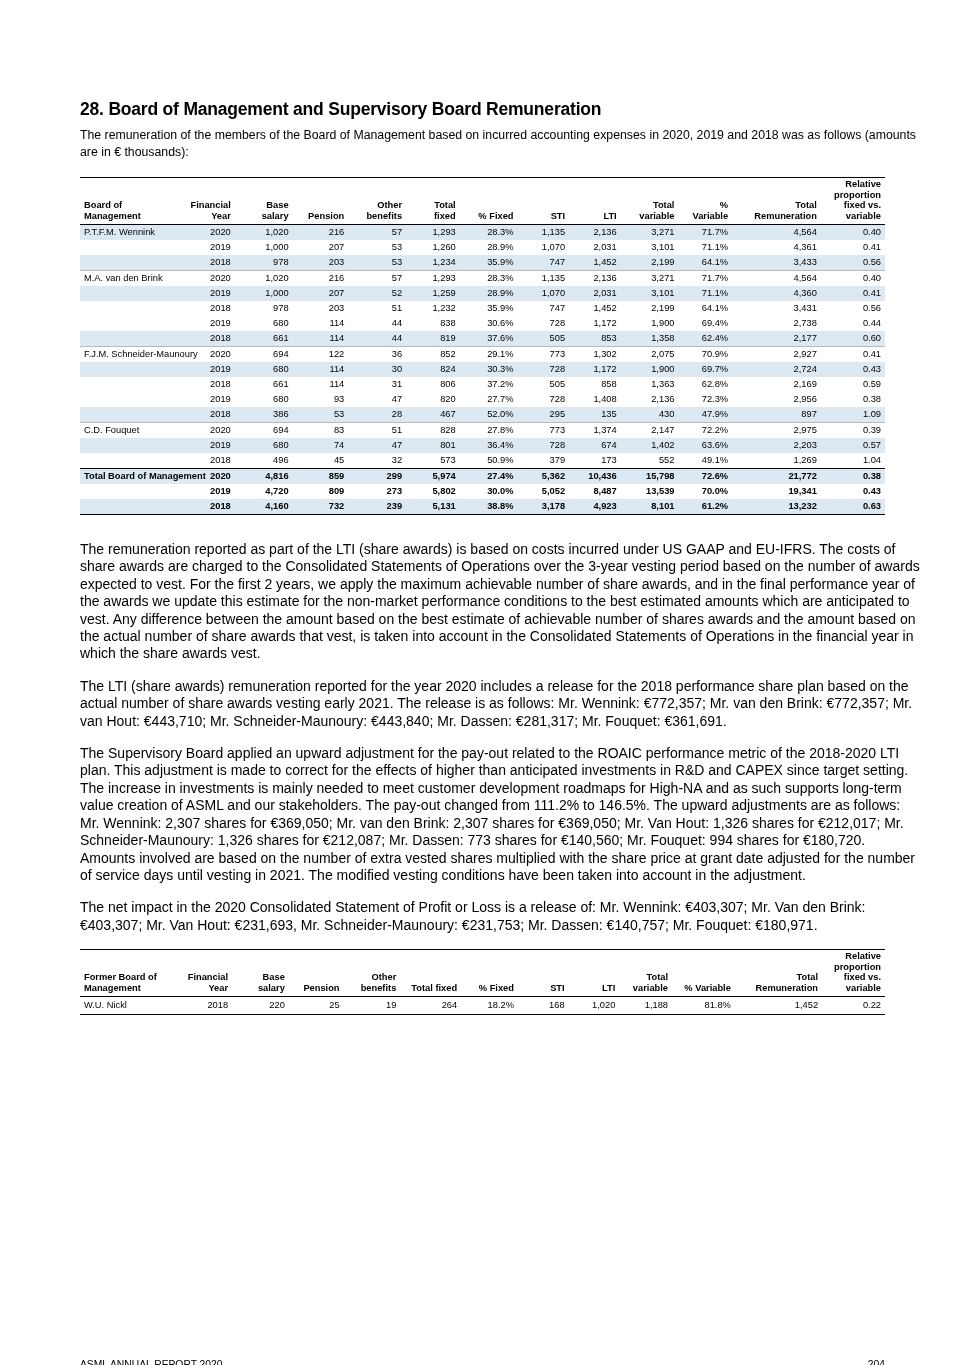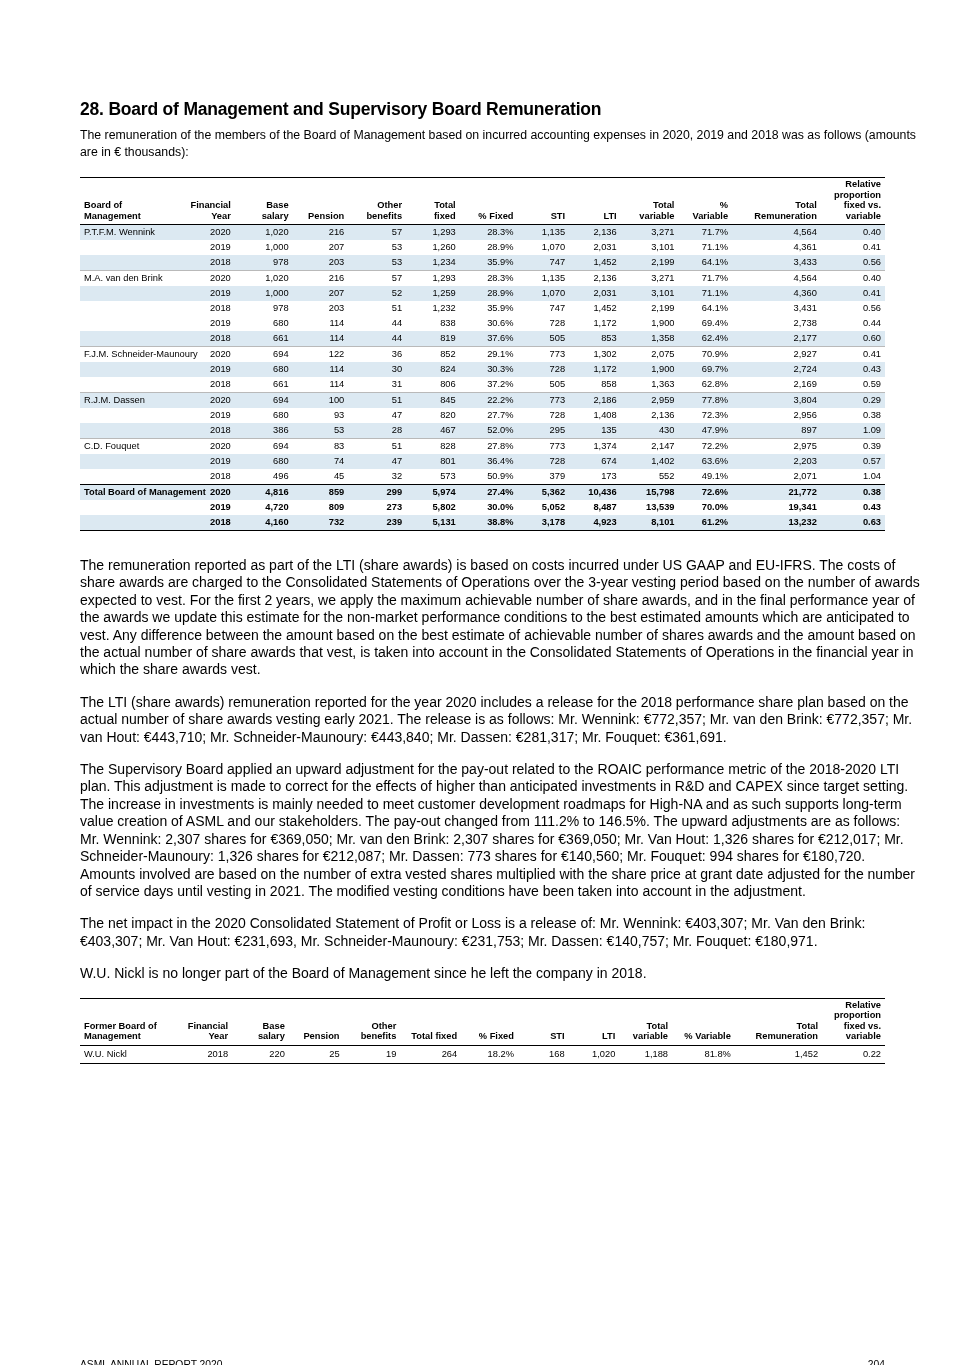--- a/index.html
+++ b/index.html
@@ -301,35 +301,20 @@
           <td class="r">31</td>
           <td class="r">806</td>
           <td class="r">37.2%</td>
           <td class="r">505</td>
           <td class="r">858</td>
           <td class="r">1,363</td>
           <td class="r">62.8%</td>
           <td class="r">2,169</td>
           <td class="r">0.59</td>
         </tr>
-        <tr class="shade grouptop">
-          <td class="l name-cell">R.J.M. Dassen</td>
-          <td class="r">2020</td>
-          <td class="r">694</td>
-          <td class="r">100</td>
-          <td class="r">51</td>
-          <td class="r">845</td>
-          <td class="r">22.2%</td>
-          <td class="r">773</td>
-          <td class="r">2,186</td>
-          <td class="r">2,959</td>
-          <td class="r">77.8%</td>
-          <td class="r">3,804</td>
-          <td class="r">0.29</td>
-        </tr>
         <tr class="">
           <td class="l name-cell"></td>
           <td class="r">2019</td>
           <td class="r">680</td>
           <td class="r">93</td>
           <td class="r">47</td>
           <td class="r">820</td>
           <td class="r">27.7%</td>
           <td class="r">728</td>
           <td class="r">1,408</td>
@@ -388,21 +373,21 @@
           <td class="r">2018</td>
           <td class="r">496</td>
           <td class="r">45</td>
           <td class="r">32</td>
           <td class="r">573</td>
           <td class="r">50.9%</td>
           <td class="r">379</td>
           <td class="r">173</td>
           <td class="r">552</td>
           <td class="r">49.1%</td>
-          <td class="r">2,071</td>
+          <td class="r">1,269</td>
           <td class="r">1.04</td>
         </tr>
         <tr class="shade totalrow totaltop">
           <td class="l name-cell">Total Board of Management</td>
           <td class="r">2020</td>
           <td class="r">4,816</td>
           <td class="r">859</td>
           <td class="r">299</td>
           <td class="r">5,974</td>
           <td class="r">27.4%</td>
@@ -445,21 +430,20 @@
         </tr>
       </tbody>
   </table>
 
   <div class="spacer-after-table"></div>
 
   <p class="body-par">The remuneration reported as part of the LTI (share awards) is based on costs incurred under US GAAP and EU-IFRS. The costs of share awards are charged to the Consolidated Statements of Operations over the 3-year vesting period based on the number of awards expected to vest. For the first 2 years, we apply the maximum achievable number of share awards, and in the final performance year of the awards we update this estimate for the non-market performance conditions to the best estimated amounts which are anticipated to vest. Any difference between the amount based on the best estimate of achievable number of shares awards and the amount based on the actual number of share awards that vest, is taken into account in the Consolidated Statements of Operations in the financial year in which the share awards vest.</p>
   <p class="body-par">The LTI (share awards) remuneration reported for the year 2020 includes a release for the 2018 performance share plan based on the actual number of share awards vesting early 2021. The release is as follows: Mr. Wennink: €772,357; Mr. van den Brink: €772,357; Mr. van Hout: €443,710; Mr. Schneider-Maunoury: €443,840; Mr. Dassen: €281,317; Mr. Fouquet: €361,691.</p>
   <p class="body-par">The Supervisory Board applied an upward adjustment for the pay-out related to the ROAIC performance metric of the 2018-2020 LTI plan. This adjustment is made to correct for the effects of higher than anticipated investments in R&amp;D and CAPEX since target setting. The increase in investments is mainly needed to meet customer development roadmaps for High-NA and as such supports long-term value creation of ASML and our stakeholders. The pay-out changed from 111.2% to 146.5%. The upward adjustments are as follows: Mr. Wennink: 2,307 shares for €369,050; Mr. van den Brink: 2,307 shares for €369,050; Mr. Van Hout: 1,326 shares for €212,017; Mr. Schneider-Maunoury: 1,326 shares for €212,087; Mr. Dassen: 773 shares for €140,560; Mr. Fouquet: 994 shares for €180,720. Amounts involved are based on the number of extra vested shares multiplied with the share price at grant date adjusted for the number of service days until vesting in 2021. The modified vesting conditions have been taken into account in the adjustment.</p>
   <p class="body-par">The net impact in the 2020 Consolidated Statement of Profit or Loss is a release of: Mr. Wennink: €403,307; Mr. Van den Brink: €403,307; Mr. Van Hout: €231,693, Mr. Schneider-Maunoury: €231,753; Mr. Dassen: €140,757; Mr. Fouquet: €180,971.</p>
-  <p class="body-par">W.U. Nickl is no longer part of the Board of Management since he left the company in 2018.</p>
 
   <table class="formertable">
     <colgroup>
       <col style="width:92px">
       <col style="width:58px">
       <col style="width:56px">
       <col style="width:54px">
       <col style="width:56px">
       <col style="width:60px">
       <col style="width:56px">

